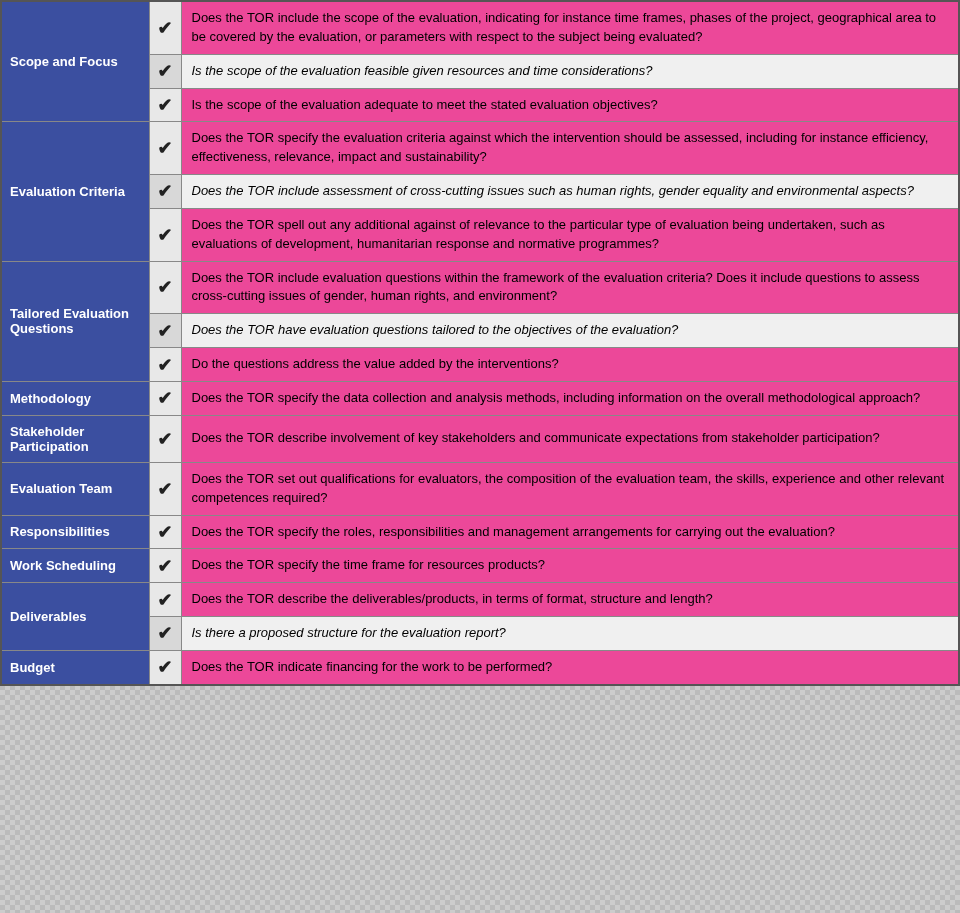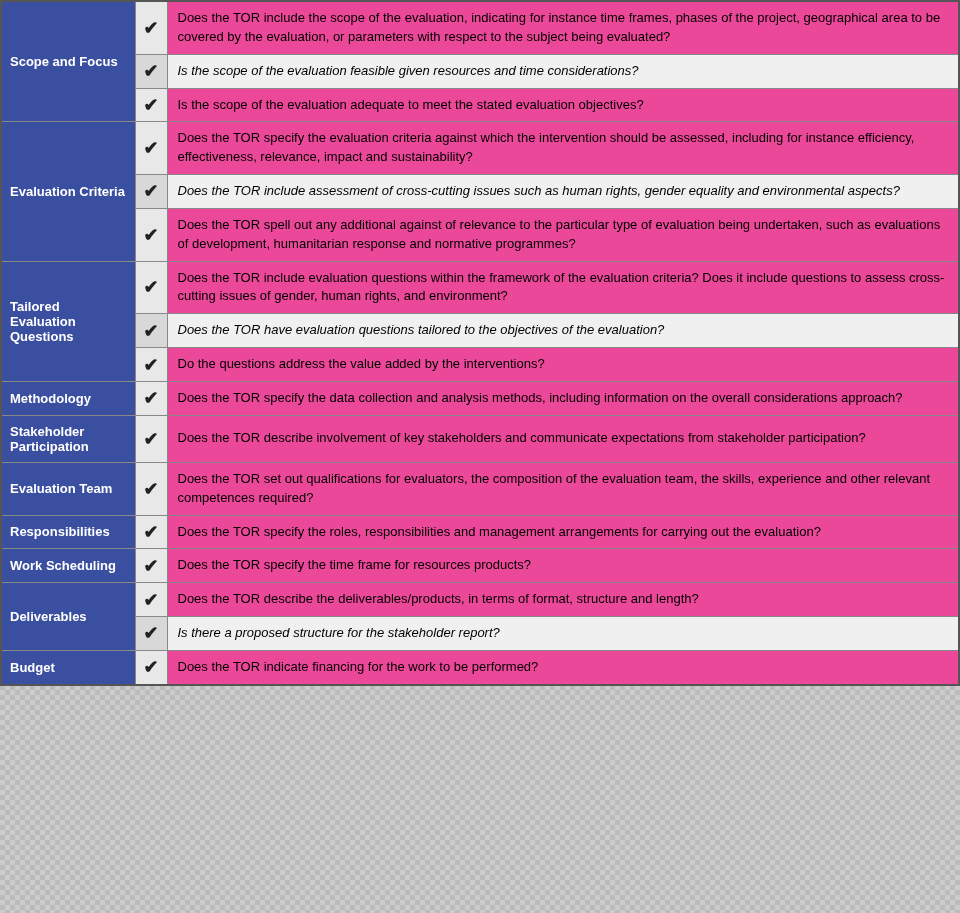--- a/index.html
+++ b/index.html
@@ -20,21 +20,21 @@
     td {
       border: 1px solid #888;
       vertical-align: middle;
       padding: 6px 8px;
     }
     .category-cell {
       background-color: #3b4fa0;
       color: #ffffff;
       font-weight: bold;
       font-size: 13px;
-      width: 134px;
+      width: 148px;
       vertical-align: middle;
       padding: 8px 8px;
       margin-left: 16px;
     }
     .check-cell {
       width: 32px;
       text-align: center;
       vertical-align: middle;
       background-color: #e8e8e8;
       padding: 4px;
@@ -114,21 +114,21 @@
           <td class="check-cell alt"><span class="checkmark">✔</span></td>
           <td class="question-cell even">Does the TOR have evaluation questions tailored to the objectives of the evaluation?</td>
         </tr>
         <tr>
           <td class="check-cell"><span class="checkmark">✔</span></td>
           <td class="question-cell odd">Do the questions address the value added by the interventions?</td>
         </tr>
         <tr>
           <td class="category-cell" rowspan="1">Methodology</td>
           <td class="check-cell"><span class="checkmark">✔</span></td>
-          <td class="question-cell odd">Does the TOR specify the data collection and analysis methods, including information on the overall considerations approach?</td>
+          <td class="question-cell odd">Does the TOR specify the data collection and analysis methods, including information on the overall methodological approach?</td>
         </tr>
         <tr>
           <td class="category-cell" rowspan="1">Stakeholder Participation</td>
           <td class="check-cell"><span class="checkmark">✔</span></td>
           <td class="question-cell odd">Does the TOR describe involvement of key stakeholders and communicate expectations from stakeholder participation?</td>
         </tr>
         <tr>
           <td class="category-cell" rowspan="1">Evaluation Team</td>
           <td class="check-cell"><span class="checkmark">✔</span></td>
           <td class="question-cell odd">Does the TOR set out qualifications for evaluators, the composition of the evaluation team, the skills, experience and other relevant competences required?</td>
@@ -143,21 +143,21 @@
           <td class="check-cell"><span class="checkmark">✔</span></td>
           <td class="question-cell odd">Does the TOR specify the time frame for resources products?</td>
         </tr>
         <tr>
           <td class="category-cell" rowspan="2">Deliverables</td>
           <td class="check-cell"><span class="checkmark">✔</span></td>
           <td class="question-cell odd">Does the TOR describe the deliverables/products, in terms of format, structure and length?</td>
         </tr>
         <tr>
           <td class="check-cell alt"><span class="checkmark">✔</span></td>
-          <td class="question-cell even">Is there a proposed structure for the stakeholder report?</td>
+          <td class="question-cell even">Is there a proposed structure for the evaluation report?</td>
         </tr>
         <tr>
           <td class="category-cell" rowspan="1">Budget</td>
           <td class="check-cell"><span class="checkmark">✔</span></td>
           <td class="question-cell odd">Does the TOR indicate financing for the work to be performed?</td>
         </tr>
       </tbody>
   </table>
 </div>
 

